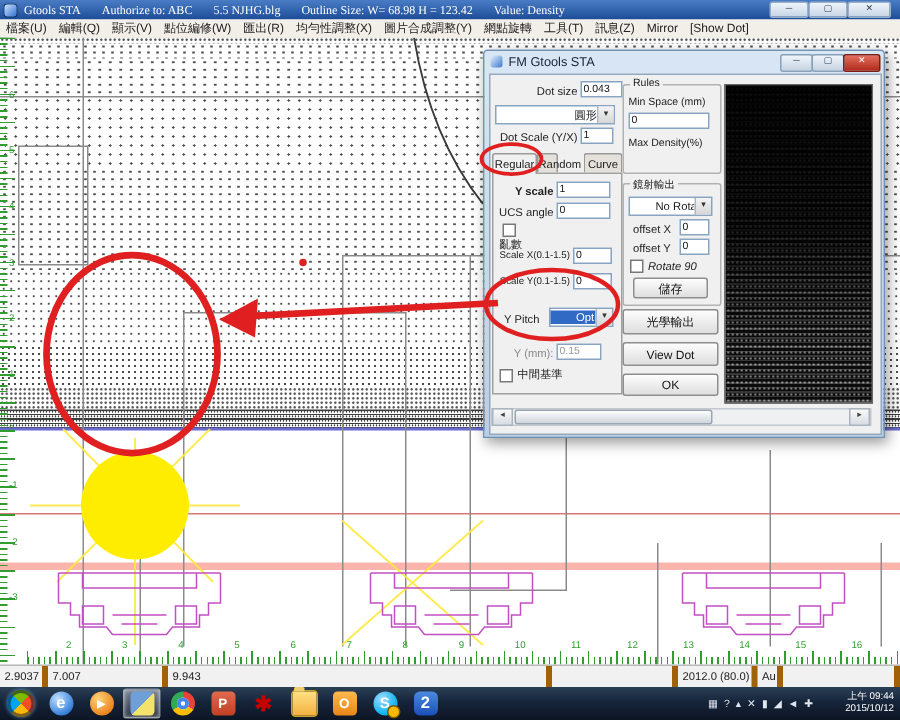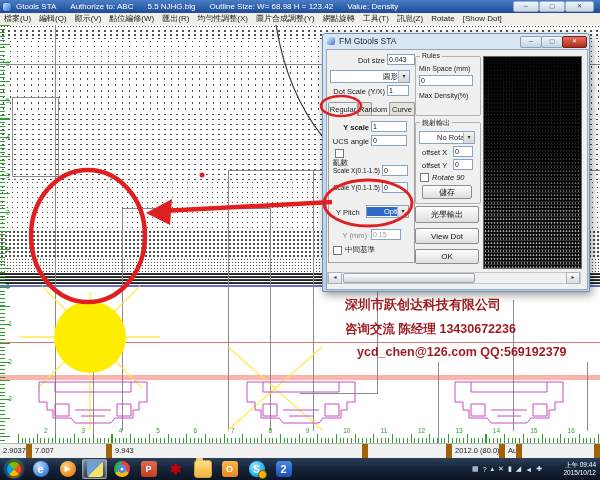--- a/index.html
+++ b/index.html
@@ -1,21 +1,21 @@
 <!DOCTYPE html>
 <html><head>
 <meta charset="utf-8">
 <style>
   html,body{margin:0;padding:0;background:#888;}
   #screen{position:relative;width:600px;height:480px;overflow:hidden;background:#fff;
     font-family:"Liberation Sans",sans-serif;-webkit-font-smoothing:antialiased;}
   
   #titlebar{position:absolute;left:0;top:0;width:600px;height:13px;
     background:linear-gradient(180deg,#4a7cc6,#1d4c96);display:flex;align-items:center;color:#fff;
-    font-size:8px;white-space:nowrap;overflow:hidden;}
+    font-size:8px;white-space:nowrap;overflow:hidden;font-family:Liberation Serif, serif;}
   #titlebar .seg{margin-right:14px;}
   #appicon{width:8px;height:8px;margin:0 5px 0 3px;border-radius:2px;
     background:linear-gradient(135deg,#cfe4ff,#2f6fd0);box-shadow:0 0 1px #012;}
   .winbtn{position:absolute;top:1px;height:9px;width:24px;border:1px solid #9ab0c8;border-radius:2px;
     background:linear-gradient(#eef4fb,#c8d6e6);color:#2c3e55;font-size:6px;line-height:8px;text-align:center;}
   #menubar{position:absolute;left:0;top:13px;width:600px;height:12px;background:#f2efe9;
     border-bottom:1px solid #c9c4b8;display:flex;align-items:center;overflow:hidden;}
   .menu-item{font-size:8px;color:#222;padding:0 4px;line-height:12px;white-space:nowrap;}
   
   #canvas{position:absolute;left:0;top:25px;width:600px;height:418px;background:#fff;overflow:hidden;}
@@ -81,21 +81,21 @@
     font-size:6px;text-align:center;line-height:9px;color:#444;}
   #sthumb{margin-left:1px;width:130px;height:8px;background:linear-gradient(#fdfdfd,#cfd6dd);
     border:1px solid #9aa6b2;border-radius:2px;}
   
   #watermark{position:absolute;left:345px;top:296px;width:252px;color:#9e1a1f;font-weight:bold;z-index:20;}
   #watermark div{margin-bottom:7px;white-space:nowrap;}
   #wm1{font-size:13px;} #wm2{font-size:12.5px;} #wm3{font-size:12.5px;padding-left:12px;}
   
   #statusbar{position:absolute;left:0;top:443px;width:600px;height:15px;background:#f1f1f1;
     border-top:1px solid #b9b9b9;display:flex;}
-  .scell{height:14px;border-right:6px solid #a16207;font-size:7.5px;color:#222;line-height:14px;
+  .scell{height:14px;border-right:4px solid #a16207;font-size:7.5px;color:#222;line-height:14px;
     padding-left:3px;box-sizing:border-box;overflow:hidden;white-space:nowrap;}
   
   #taskbar{position:absolute;left:0;top:458px;width:600px;height:22px;
     background:linear-gradient(#2b4057,#16243a 45%,#0c1523);display:flex;align-items:center;}
   #tb-icons{display:flex;align-items:center;height:22px;}
   .tb-btn{width:25px;height:20px;margin:0 1px;display:flex;align-items:center;justify-content:center;
     border-radius:2px;box-sizing:border-box;}
   .tb-btn.active{background:linear-gradient(rgba(255,255,255,.38),rgba(255,255,255,.12));
     border:1px solid rgba(255,255,255,.38);box-shadow:inset 0 0 3px rgba(255,255,255,.55);}
   .ico{width:16px;height:16px;border-radius:3px;display:flex;align-items:center;justify-content:center;
@@ -147,21 +147,21 @@
       <span class="menu-item">檔案(U)</span>
       <span class="menu-item">編輯(Q)</span>
       <span class="menu-item">顯示(V)</span>
       <span class="menu-item">點位編修(W)</span>
       <span class="menu-item">匯出(R)</span>
       <span class="menu-item">均勻性調整(X)</span>
       <span class="menu-item">圖片合成調整(Y)</span>
       <span class="menu-item">網點旋轉</span>
       <span class="menu-item">工具(T)</span>
       <span class="menu-item">訊息(Z)</span>
-      <span class="menu-item">Rotate</span>
+      <span class="menu-item">Mirror</span>
       <span class="menu-item">[Show Dot]</span>
     </div>
 
   <div id="canvas">
 
     <div class="dots" style="top:0;height:4px;background-size:3px 3px;"></div>
     <div class="dots" style="top:4px;height:10px;background-size:6px 4px;"></div>
     <div class="dots" style="top:14px;height:25px;background-size:7px 5px;"></div>
     <div class="dots" style="top:39px;height:48px;background-size:7px 6px;"></div>
     <div class="dots" style="top:87px;height:68px;background-size:6px 5px;"></div>
@@ -315,25 +315,20 @@
     <div class="pbtn" style="left:92px;top:215px;width:64px;height:15px;">OK</div>
 
     <div id="preview"></div>
     <div id="dlg-scroll">
       <span class="sarr">◂</span>
       <span id="sthumb"></span>
       <span class="sarr" style="margin-left:auto;">▸</span>
     </div>
   </div>
 
-  <div id="watermark">
-    <div id="wm1">深圳市跃创达科技有限公司</div>
-    <div id="wm2">咨询交流 陈经理  13430672236</div>
-    <div id="wm3">ycd_chen@126.com   QQ:569192379</div>
-  </div>
 
   <svg id="anno" width="600" height="480" viewBox="0 0 600 480">
     <ellipse cx="88" cy="236" rx="57" ry="66" fill="none" stroke="#e02020" stroke-width="4.5"></ellipse>
     <line x1="332" y1="202" x2="162" y2="211" stroke="#e02020" stroke-width="4.5"></line>
     <polygon points="146,213 172,199 170,225" fill="#e02020"></polygon>
     <ellipse cx="341" cy="106" rx="20" ry="10" fill="none" stroke="#e02020" stroke-width="2.5"></ellipse>
     <ellipse cx="368" cy="203" rx="44" ry="23" fill="none" stroke="#e02020" stroke-width="3"></ellipse>
     <circle cx="202" cy="175" r="2.5" fill="#e02020"></circle>
   </svg>
 

